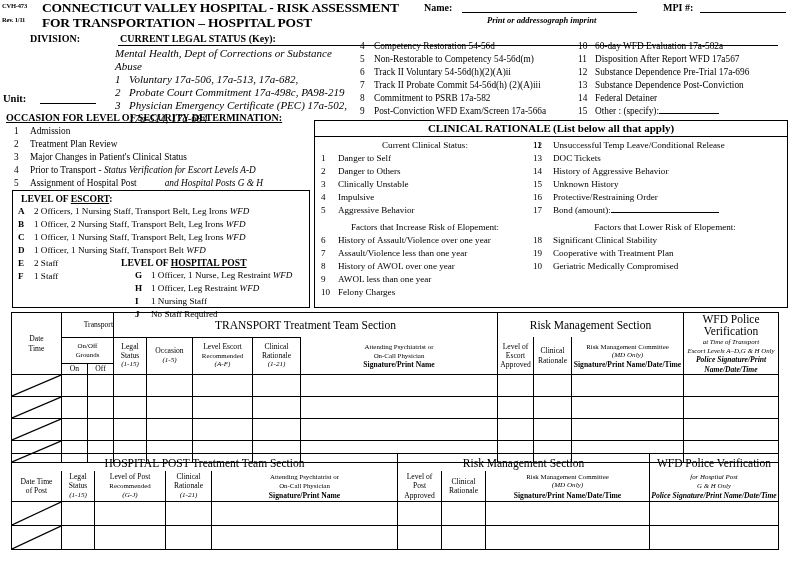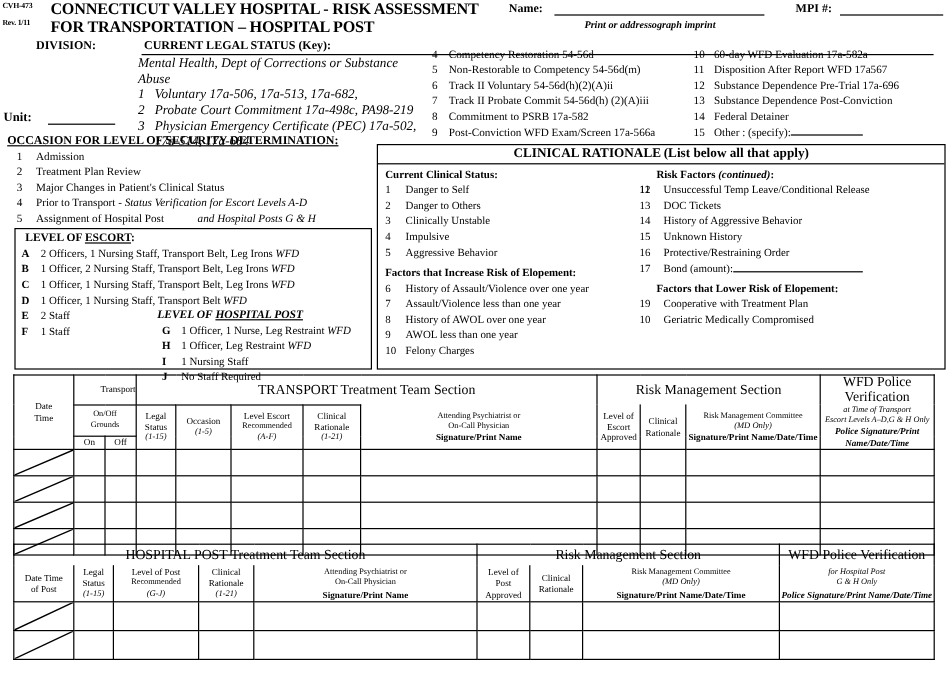--- a/index.html
+++ b/index.html
@@ -52,32 +52,32 @@
   .occlist{position:absolute;left:14px;top:125px;width:300px;font-size:9.3px;line-height:13.1px;}
   .occlist .itm{position:relative;padding-left:16px;}
   .occlist .itm .n{position:absolute;left:0;top:0;}
 
   
   .escbox{position:absolute;left:12px;top:190px;width:296px;height:116px;border:1.3px solid #000;}
   .esctitle{position:absolute;left:8px;top:2px;font-size:9.6px;font-weight:bold;}
   .esclist{position:absolute;left:5px;top:14px;width:288px;font-size:9.1px;line-height:12.9px;}
   .esclist .itm{position:relative;padding-left:16px;}
   .esclist .itm .n{position:absolute;left:0;top:0;font-weight:bold;}
-  .hptitle{position:absolute;left:118px;top:66px;font-size:9.6px;font-weight:bold;font-style:italic;}
+  .hptitle{position:absolute;left:108px;top:66px;font-size:9.6px;font-weight:bold;}
   .hplist{position:absolute;left:122px;top:78px;width:170px;font-size:9.1px;line-height:12.9px;}
   .hplist .itm{position:relative;padding-left:16px;}
   .hplist .itm .n{position:absolute;left:0;top:0;font-weight:bold;}
 
   
   .crbox{position:absolute;left:314px;top:120px;width:472px;height:186px;border:1.3px solid #000;}
   .crtitlebar{position:absolute;left:0;top:0;width:472px;height:15px;border-bottom:1.2px solid #000;text-align:center;}
   .crtitle{font-size:11px;font-weight:bold;line-height:15px;margin-top:44px;}
   .crleft{position:absolute;left:6px;top:18px;width:208px;font-size:9.1px;line-height:13.1px;}
   .crright{position:absolute;left:218px;top:18px;width:250px;font-size:9.1px;line-height:13.1px;}
-  .crsec{font-weight:bold;}
+  .crsec{font-weight:normal;text-align:center;}
   .crleft .itm,.crright .itm{position:relative;padding-left:17px;}
   .crleft .itm .n,.crright .itm .n{position:absolute;left:0;top:0;}
   .crright .itm{padding-left:20px;}
   .bondline{display:inline-block;width:108px;border-bottom:1.1px solid #000;}
 
   
   .tblwrap{position:absolute;left:11px;}
   table.grid{border-collapse:collapse;table-layout:fixed;}
   table.grid td,table.grid th{border:1px solid #000;padding:0;font-weight:normal;vertical-align:middle;text-align:center;}
   .ttl{font-size:11.5px;font-weight:bold;}
@@ -182,29 +182,29 @@
       <div class="itm"><span class="n">5</span><span>Aggressive Behavior</span></div>
       <div class="crsec" style="margin-top:3px">Factors that Increase Risk of Elopement:</div>
       <div class="itm"><span class="n">6</span><span>History of Assault/Violence over one year</span></div>
       <div class="itm"><span class="n">7</span><span>Assault/Violence less than one year</span></div>
       <div class="itm"><span class="n">8</span><span>History of AWOL over one year</span></div>
       <div class="itm"><span class="n">9</span><span>AWOL less than one year</span></div>
       <div class="itm"><span class="n">10</span><span>Felony Charges</span></div>
     </div>
 
     <div class="crright">
-      <div class="crsec" style="padding-left:14px"><span>Risk Factors </span><span class="i">(continued)</span><span>:</span></div>
       <div class="itm"><span class="n">11</span></div>
       <div class="itm"><span class="n">12</span><span>Unsuccessful Temp Leave/Conditional Release</span></div>
       <div class="itm"><span class="n">13</span><span>DOC Tickets</span></div>
       <div class="itm"><span class="n">14</span><span>History of Aggressive Behavior</span></div>
       <div class="itm"><span class="n">15</span><span>Unknown History</span></div>
       <div class="itm"><span class="n">16</span><span>Protective/Restraining Order</span></div>
       <div class="itm"><span class="n">17</span><span>Bond (amount):</span><span class="bondline"></span></div>
       <div class="crsec" style="padding-left:14px;margin-top:3px">Factors that Lower Risk of Elopement:</div>
+      <div class="itm"><span class="n">18</span><span>Significant Clinical Stability</span></div>
       <div class="itm"><span class="n">19</span><span>Cooperative with Treatment Plan</span></div>
       <div class="itm"><span class="n">10</span><span>Geriatric Medically Compromised</span></div>
     </div>
   </div>
 
   <div class="tblwrap" style="top:312px">
     <table class="grid">
       <colgroup>
         <col style="width:50px">
           <col style="width:26px">

